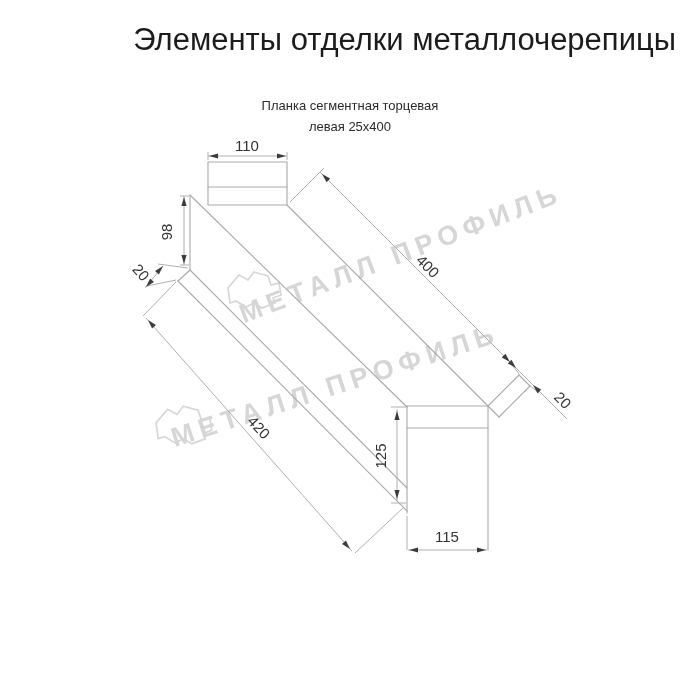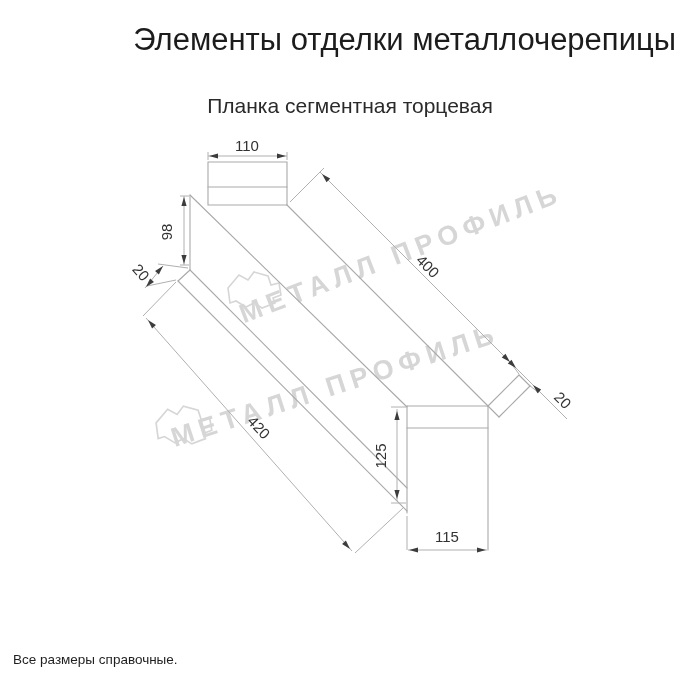--- a/index.html
+++ b/index.html
@@ -1,35 +1,36 @@
 <!DOCTYPE html>
 <html><head>
 <meta charset="utf-8">
 <style>
   html,body{margin:0;padding:0;background:#ffffff;width:700px;height:700px;overflow:hidden;}
   body{font-family:"Liberation Sans","DejaVu Sans",sans-serif;-webkit-font-smoothing:antialiased;}
   .stage{position:relative;width:700px;height:700px;background:#fff;}
   .page-title{position:absolute;top:22px;left:0;width:676px;text-align:right;
     font-size:31px;font-weight:400;color:#1c1c1c;letter-spacing:0px;}
   .product-name{position:absolute;top:95px;left:0;width:700px;text-align:center;
-    font-size:21px;font-weight:400;color:#2a2a2a;line-height:21px;}
+    font-size:13px;font-weight:400;color:#2a2a2a;line-height:21px;}
   .notes{position:absolute;left:13px;top:651px;font-size:13.5px;color:#1f1f1f;line-height:18px;}
   svg{position:absolute;left:0;top:0;}
   svg text{font-family:"Liberation Sans","DejaVu Sans",sans-serif;font-size:15px;fill:#333333;}
   svg text.wm{font-size:27px;font-weight:700;letter-spacing:6px;fill:#d6d6d6;}
 </style>
 </head>
 <body>
 
 <div class="stage">
 
   <div class="page-title">Элементы отделки металлочерепицы</div>
 
   <div class="product-name">
     <div>Планка сегментная торцевая</div>
+    <div>левая 25х400</div>
   </div>
 
   <svg width="700" height="700" viewBox="0 0 700 700">
 
     <g>
       <g transform="translate(404,262) rotate(-21)">
         <text class="wm" text-anchor="middle">МЕТАЛЛ ПРОФИЛЬ</text>
       </g>
       <g transform="translate(338,394) rotate(-18)">
         <text class="wm" text-anchor="middle">МЕТАЛЛ ПРОФИЛЬ</text>
@@ -117,16 +118,15 @@
       <text transform="translate(137,276) rotate(48)">20</text>
       <text transform="translate(424,270) rotate(45)">400</text>
       <text transform="translate(559,404) rotate(45)">20</text>
       <text transform="translate(255,431) rotate(47)">420</text>
       <text transform="translate(386,456) rotate(-90)">125</text>
       <text x="447" y="542">115</text>
     </g>
   </svg>
 
   <div class="notes">
-    <div>Все размеры справочные.</div>
   </div>
 
 </div>
 
 </body></html>

